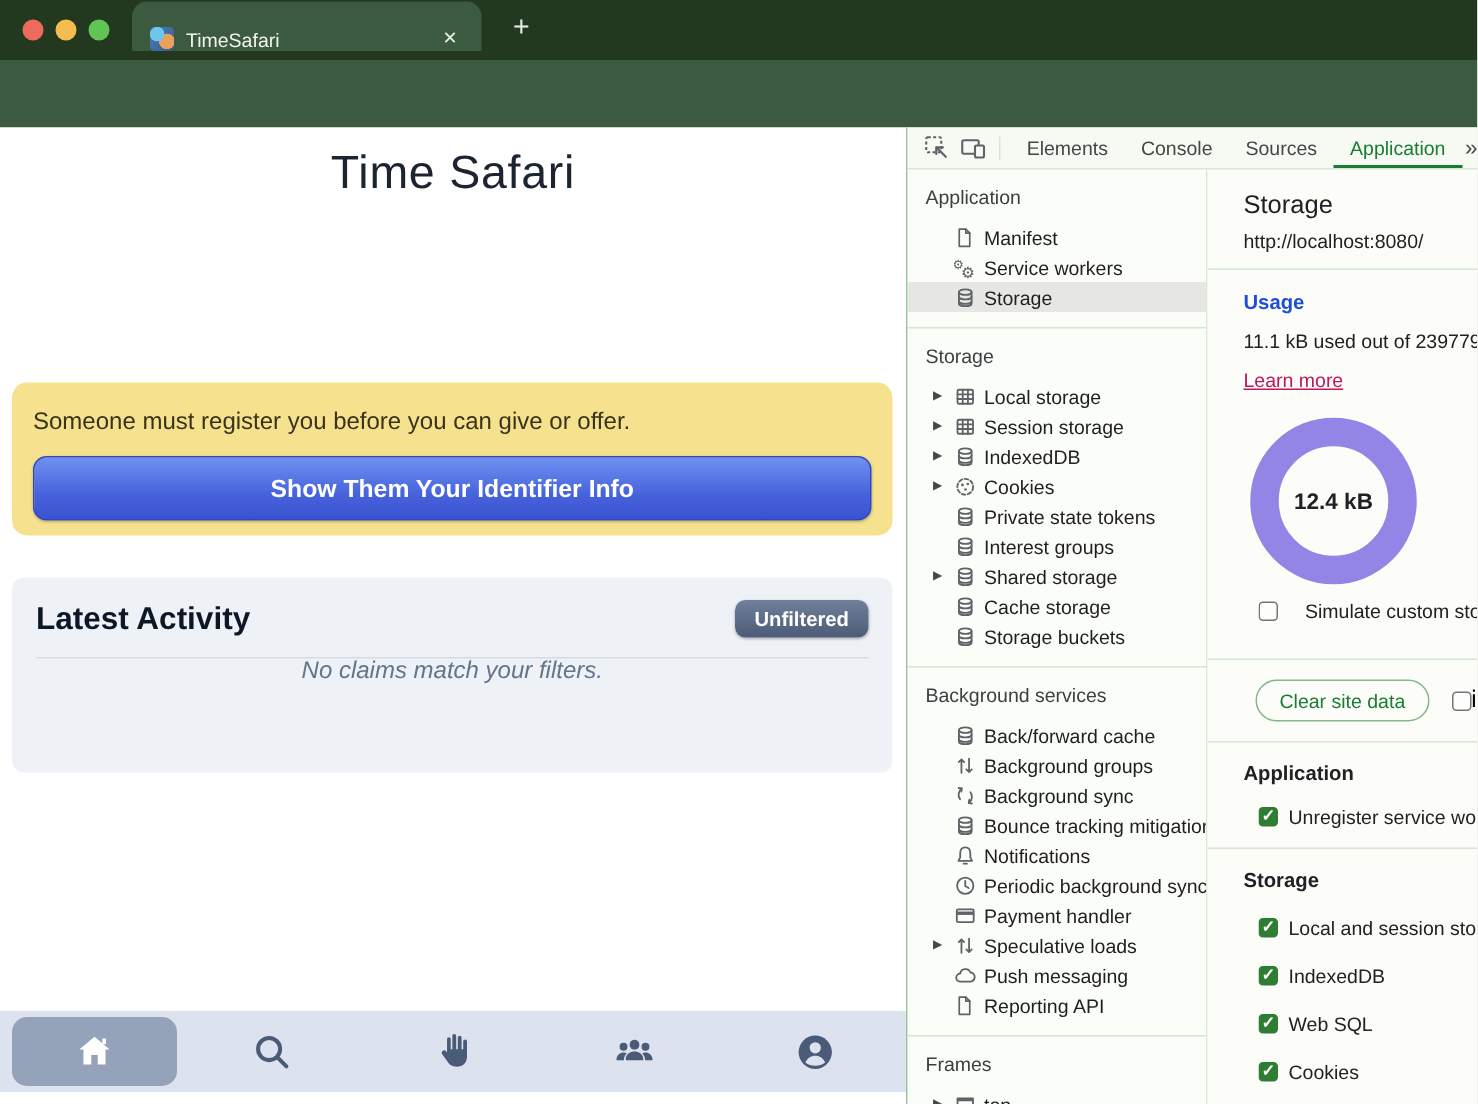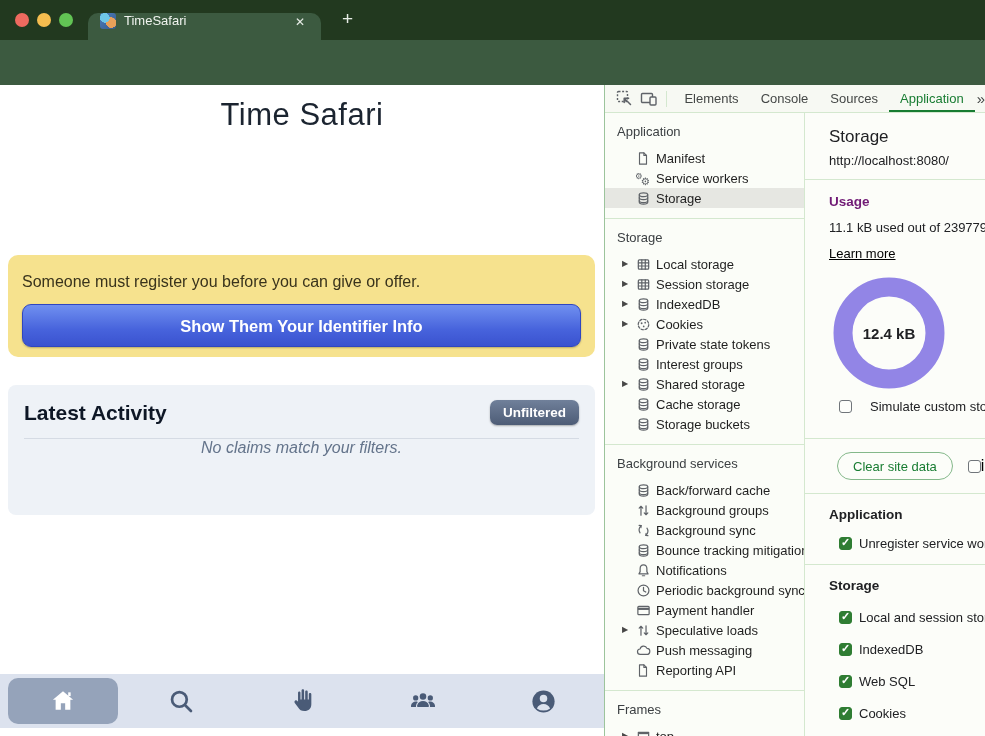--- a/index.html
+++ b/index.html
@@ -3,21 +3,21 @@
 <meta charset="utf-8">
 <style>
   html,body{margin:0;padding:0;background:#e8e8e8;}
   *{box-sizing:border-box;font-family:"Liberation Sans",sans-serif;}
   #app{position:relative;width:985px;height:736px;overflow:hidden;background:#fff;}
 
   
   .tabstrip{position:absolute;top:0;left:0;right:0;height:40px;background:#22391f;}
   .tl{position:absolute;top:13px;width:14px;height:14px;border-radius:50%;}
   .tl.red{left:15px;background:#ee6a5f;} .tl.yel{left:37px;background:#f5bd4f;} .tl.grn{left:59px;background:#62c454;}
-  .tab{position:absolute;left:88px;top:13px;width:233px;height:33px;background:#3c5a40;border-radius:10px 10px 0 0;display:flex;align-items:flex-start;padding:0 12px;}
+  .tab{position:absolute;left:88px;top:1px;width:233px;height:33px;background:#3c5a40;border-radius:10px 10px 0 0;display:flex;align-items:flex-end;padding:0 12px;}
   .favicon{width:16px;height:16px;border-radius:3px;background:
     radial-gradient(circle at 30% 30%,#6ec6e8 0 30%,transparent 31%),
     radial-gradient(circle at 70% 60%,#e8a05a 0 35%,transparent 36%),
     linear-gradient(135deg,#4a7ec0,#3a5a8a);flex:none;}
   .tab-title{color:#f1f4ef;font-size:13px;margin-left:8px;flex:1;white-space:nowrap;overflow:hidden;}
   .tab-close{color:#e7ece6;font-size:12px;padding:2px 4px;cursor:default;}
   .newtab{position:absolute;left:336px;top:8px;color:#e7ece6;font-size:19px;font-weight:300;padding:0 6px;}
   .toolbar{position:absolute;top:40px;left:0;right:0;height:45px;background:#3c5a40;}
   .nav-btn{position:absolute;top:52px;width:22px;height:22px;}
   .urlbar{position:absolute;left:118px;right:8px;top:47px;height:31px;background:#2b4730;border-radius:16px;display:flex;align-items:center;padding:0 12px;overflow:hidden;}
@@ -58,23 +58,23 @@
   .dt-sec-h{font-size:13px;color:#3c4043;padding:7px 12px 9px;white-space:nowrap;}
   .dt-row{height:20px;display:flex;align-items:center;padding-left:17px;white-space:nowrap;overflow:hidden;}
   .dt-row.sel{background:#e6e7e2;}
   .dt-arrow{width:13px;flex:none;font-size:8px;color:#474747;line-height:1;}
   .dt-rowicon{width:16px;height:16px;flex:none;display:flex;align-items:center;justify-content:center;}
   .dt-label{font-size:13px;color:#1f1f1f;margin-left:5px;}
   .dt-main{flex:1;overflow:hidden;position:relative;background:#fcfdf9;}
   .dt-title{font-size:17px;color:#202124;padding:14px 0 3px 24px;white-space:nowrap;}
   .dt-origin{font-size:13px;color:#202124;padding:3px 0 11px 24px;white-space:nowrap;}
   .hr{border:none;border-top:1px solid #d4e8cf;margin:0;}
-  .usage-h{font-size:13.5px;font-weight:700;color:#701a75;padding:14px 0 0 24px;}
+  .usage-h{font-size:13.5px;font-weight:700;color:#1d4ed8;padding:14px 0 0 24px;}
   .usage-text{font-size:13px;color:#202124;padding:11px 0 0 24px;white-space:nowrap;}
-  .learn{display:inline-block;font-size:13px;color:#000000;text-decoration:underline;margin:11px 0 0 24px;}
+  .learn{display:inline-block;font-size:13px;color:#be185d;text-decoration:underline;margin:11px 0 0 24px;}
   .donut-wrap{position:relative;width:112px;height:112px;margin:15px 0 10px 28px;}
   .donut-label{position:absolute;inset:0;display:flex;align-items:center;justify-content:center;font-size:15px;font-weight:700;color:#202124;}
   .cb{width:13px;height:13px;flex:none;border:1.5px solid #70757a;border-radius:3px;background:#fdfefb;display:inline-block;position:relative;}
   .cb.checked{background:#2f7d33;border-color:#2f7d33;}
   .cb.checked::after{content:"✓";position:absolute;left:1px;top:-2px;color:#fff;font-size:11px;font-weight:700;}
   .cb-row{display:flex;align-items:center;white-space:nowrap;overflow:hidden;}
   .cb-row .cb-label{font-size:13px;color:#202124;margin-left:7px;}
   .sim-row{margin:8px 0 24px 34px;gap:11px;}
   .clear-row{display:flex;align-items:center;padding:13px 0 13px 32px;white-space:nowrap;overflow:hidden;}
   .clear-btn{height:28px;padding:0 15px;border:1px solid #84b88a;border-radius:14px;background:#fcfdf9;color:#187c32;font-size:13px;white-space:nowrap;}

